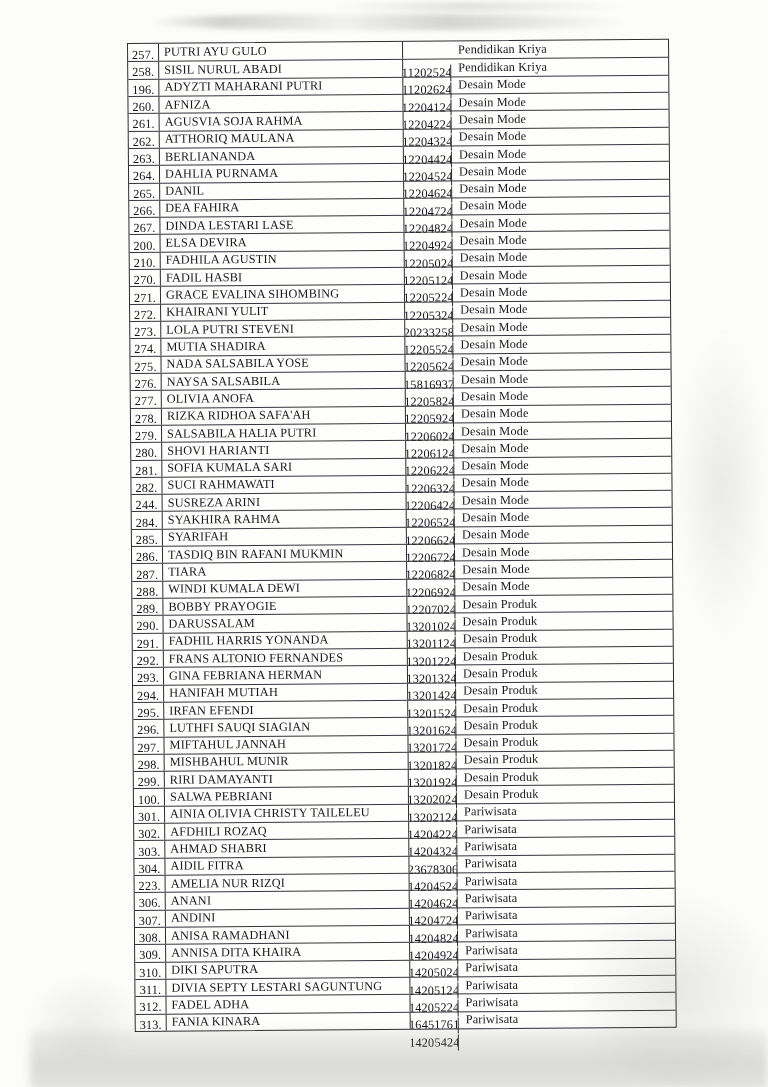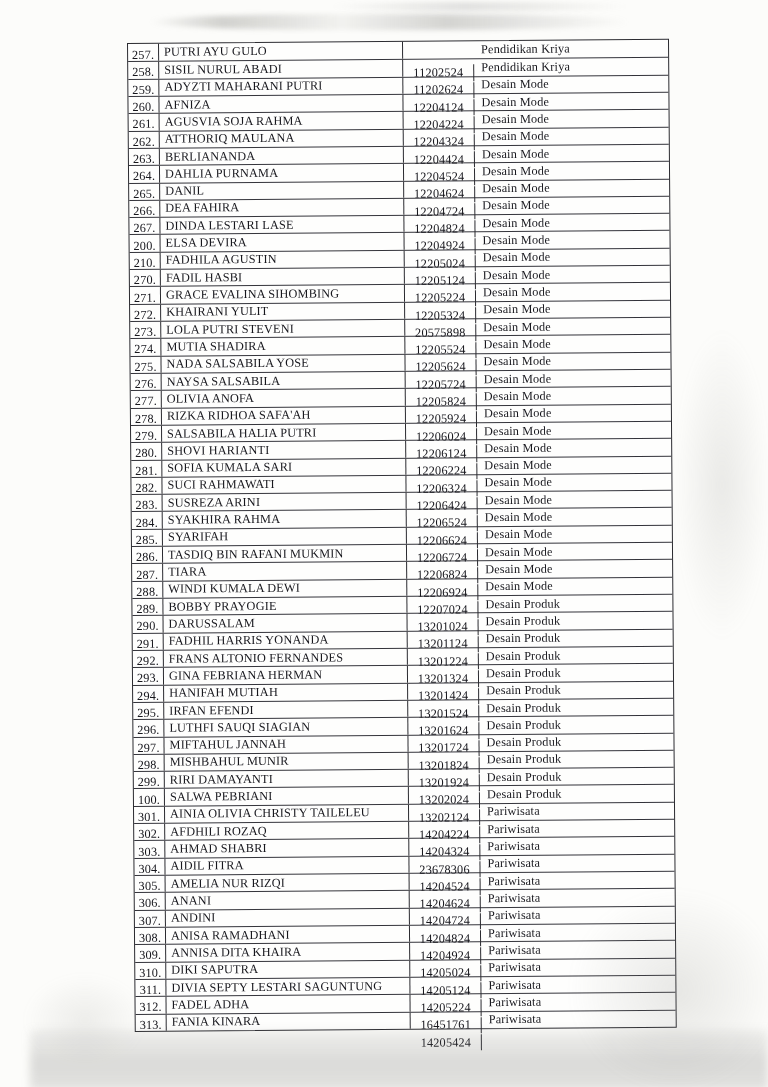--- a/index.html
+++ b/index.html
@@ -63,21 +63,21 @@
   }
   .trow + .trow{border-top:1px solid #33333a;}
   .cell{
     box-sizing:border-box;height:100%;
     display:flex;align-items:center;
     overflow:hidden;white-space:nowrap;
     font-size:12.3px;color:#17171d;letter-spacing:0.15px;
   }
   .c-no{width:31px;justify-content:center;border-right:1.2px solid #2b2b30;padding-top:5px;}
   .c-name{width:244px;padding-left:5px;border-right:1.2px solid #2b2b30;}
-  .c-id{width:71px;justify-content:center;border-right:1.2px solid #2b2b30;margin-top:45px;}
+  .c-id{width:48px;justify-content:center;border-right:1.2px solid #2b2b30;margin-top:45px;}
   .c-prog{flex:1;padding-left:7px;}
 </style>
 </head>
 <body>
 
 <div class="page">
   <div class="noise n-top-smear"></div>
   <div class="noise n-top-smear2"></div>
   <div class="noise n-right-patch"></div>
   <div class="noise n-left-bottom"></div>
@@ -92,21 +92,21 @@
   </div>
 
   <div class="trow">
     <div class="cell c-no">258.</div>
     <div class="cell c-name">SISIL NURUL ABADI</div>
     <div class="cell c-id">11202624</div>
     <div class="cell c-prog">Pendidikan Kriya</div>
   </div>
 
   <div class="trow">
-    <div class="cell c-no">259.</div>
+    <div class="cell c-no">196.</div>
     <div class="cell c-name">ADYZTI MAHARANI PUTRI</div>
     <div class="cell c-id">12204124</div>
     <div class="cell c-prog">Desain Mode</div>
   </div>
 
   <div class="trow">
     <div class="cell c-no">260.</div>
     <div class="cell c-name">AFNIZA</div>
     <div class="cell c-id">12204224</div>
     <div class="cell c-prog">Desain Mode</div>
@@ -185,42 +185,42 @@
   <div class="trow">
     <div class="cell c-no">271.</div>
     <div class="cell c-name">GRACE EVALINA SIHOMBING</div>
     <div class="cell c-id">12205324</div>
     <div class="cell c-prog">Desain Mode</div>
   </div>
 
   <div class="trow">
     <div class="cell c-no">272.</div>
     <div class="cell c-name">KHAIRANI YULIT</div>
-    <div class="cell c-id">20575898</div>
+    <div class="cell c-id">20233258</div>
     <div class="cell c-prog">Desain Mode</div>
   </div>
 
   <div class="trow">
     <div class="cell c-no">273.</div>
     <div class="cell c-name">LOLA PUTRI STEVENI</div>
     <div class="cell c-id">12205524</div>
     <div class="cell c-prog">Desain Mode</div>
   </div>
 
   <div class="trow">
     <div class="cell c-no">274.</div>
     <div class="cell c-name">MUTIA SHADIRA</div>
     <div class="cell c-id">12205624</div>
     <div class="cell c-prog">Desain Mode</div>
   </div>
 
   <div class="trow">
     <div class="cell c-no">275.</div>
     <div class="cell c-name">NADA SALSABILA YOSE</div>
-    <div class="cell c-id">12205724</div>
+    <div class="cell c-id">15816937</div>
     <div class="cell c-prog">Desain Mode</div>
   </div>
 
   <div class="trow">
     <div class="cell c-no">276.</div>
     <div class="cell c-name">NAYSA SALSABILA</div>
     <div class="cell c-id">12205824</div>
     <div class="cell c-prog">Desain Mode</div>
   </div>
 
@@ -260,21 +260,21 @@
   </div>
 
   <div class="trow">
     <div class="cell c-no">282.</div>
     <div class="cell c-name">SUCI RAHMAWATI</div>
     <div class="cell c-id">12206424</div>
     <div class="cell c-prog">Desain Mode</div>
   </div>
 
   <div class="trow">
-    <div class="cell c-no">283.</div>
+    <div class="cell c-no">244.</div>
     <div class="cell c-name">SUSREZA ARINI</div>
     <div class="cell c-id">12206524</div>
     <div class="cell c-prog">Desain Mode</div>
   </div>
 
   <div class="trow">
     <div class="cell c-no">284.</div>
     <div class="cell c-name">SYAKHIRA RAHMA</div>
     <div class="cell c-id">12206624</div>
     <div class="cell c-prog">Desain Mode</div>
@@ -414,21 +414,21 @@
   </div>
 
   <div class="trow">
     <div class="cell c-no">304.</div>
     <div class="cell c-name">AIDIL FITRA</div>
     <div class="cell c-id">14204524</div>
     <div class="cell c-prog">Pariwisata</div>
   </div>
 
   <div class="trow">
-    <div class="cell c-no">305.</div>
+    <div class="cell c-no">223.</div>
     <div class="cell c-name">AMELIA NUR RIZQI</div>
     <div class="cell c-id">14204624</div>
     <div class="cell c-prog">Pariwisata</div>
   </div>
 
   <div class="trow">
     <div class="cell c-no">306.</div>
     <div class="cell c-name">ANANI</div>
     <div class="cell c-id">14204724</div>
     <div class="cell c-prog">Pariwisata</div>

